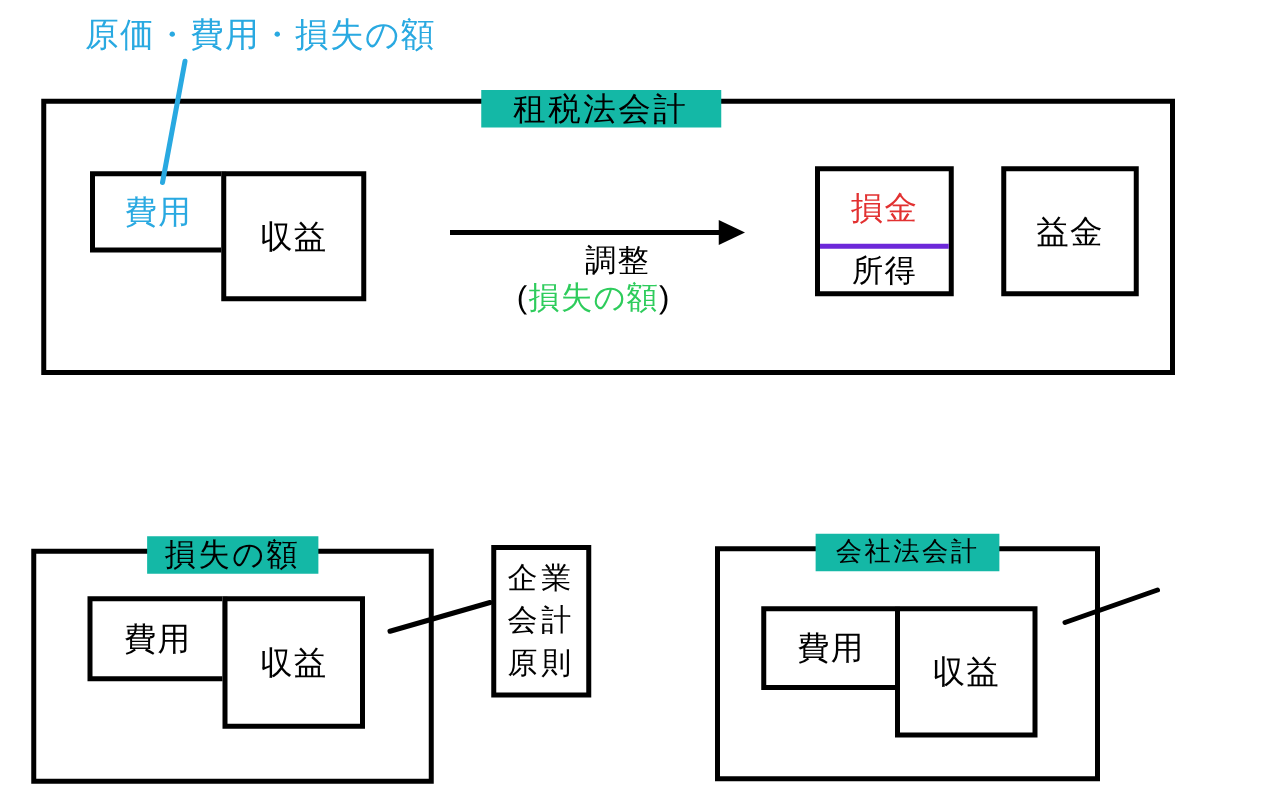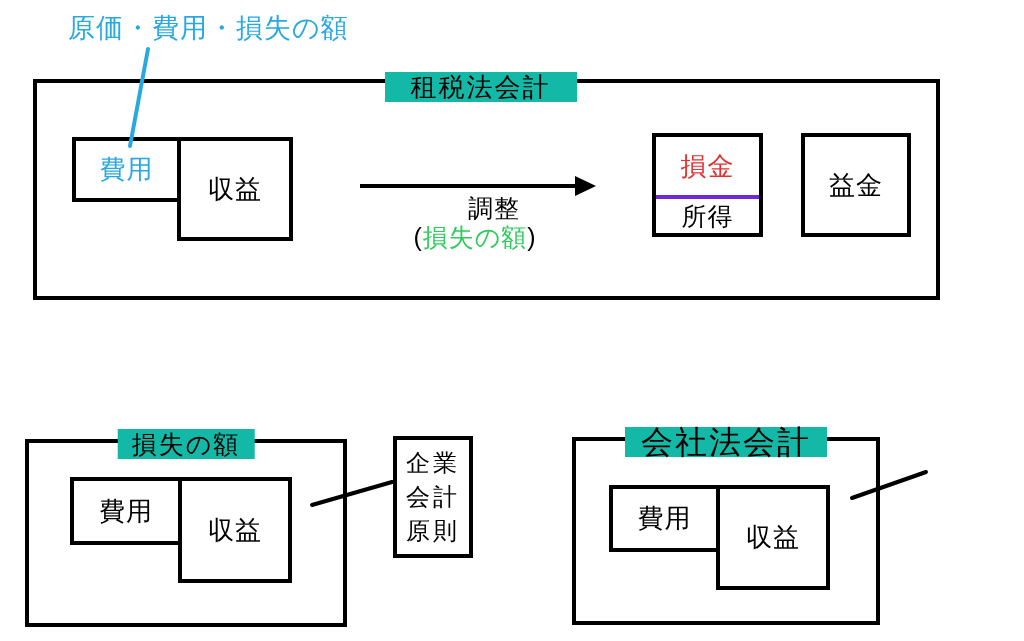--- a/index.html
+++ b/index.html
@@ -77,21 +77,21 @@
   <div class="box" style="left:178px;top:477px;width:114px;height:106px;">
     <span class="cell-label">収益</span>
   </div>
   <div class="ref-box" style="left:393px;top:436px;width:80px;height:122px;">
     <div class="ref-line">企業</div>
     <div class="ref-line">会計</div>
     <div class="ref-line">原則</div>
   </div>
 
   <div class="box" style="left:572px;top:437px;width:308px;height:188px;">
-    <span class="group-title" style="top:-14px;padding:0 16px;font-size:32px;">会社法会計</span>
+    <span class="group-title" style="top:-14px;padding:0 16px;font-size:21px;">会社法会計</span>
   </div>
   <div class="box" style="left:609px;top:485px;width:111px;height:67px;">
     <span class="cell-label">費用</span>
   </div>
   <div class="box" style="left:716px;top:485px;width:114px;height:105px;">
     <span class="cell-label">収益</span>
   </div>
 
   <svg class="overlay" width="1024" height="641" viewBox="0 0 1024 641">
     <line x1="148" y1="49" x2="130" y2="146" stroke="#29A9E1" stroke-width="4" stroke-linecap="round"></line>

